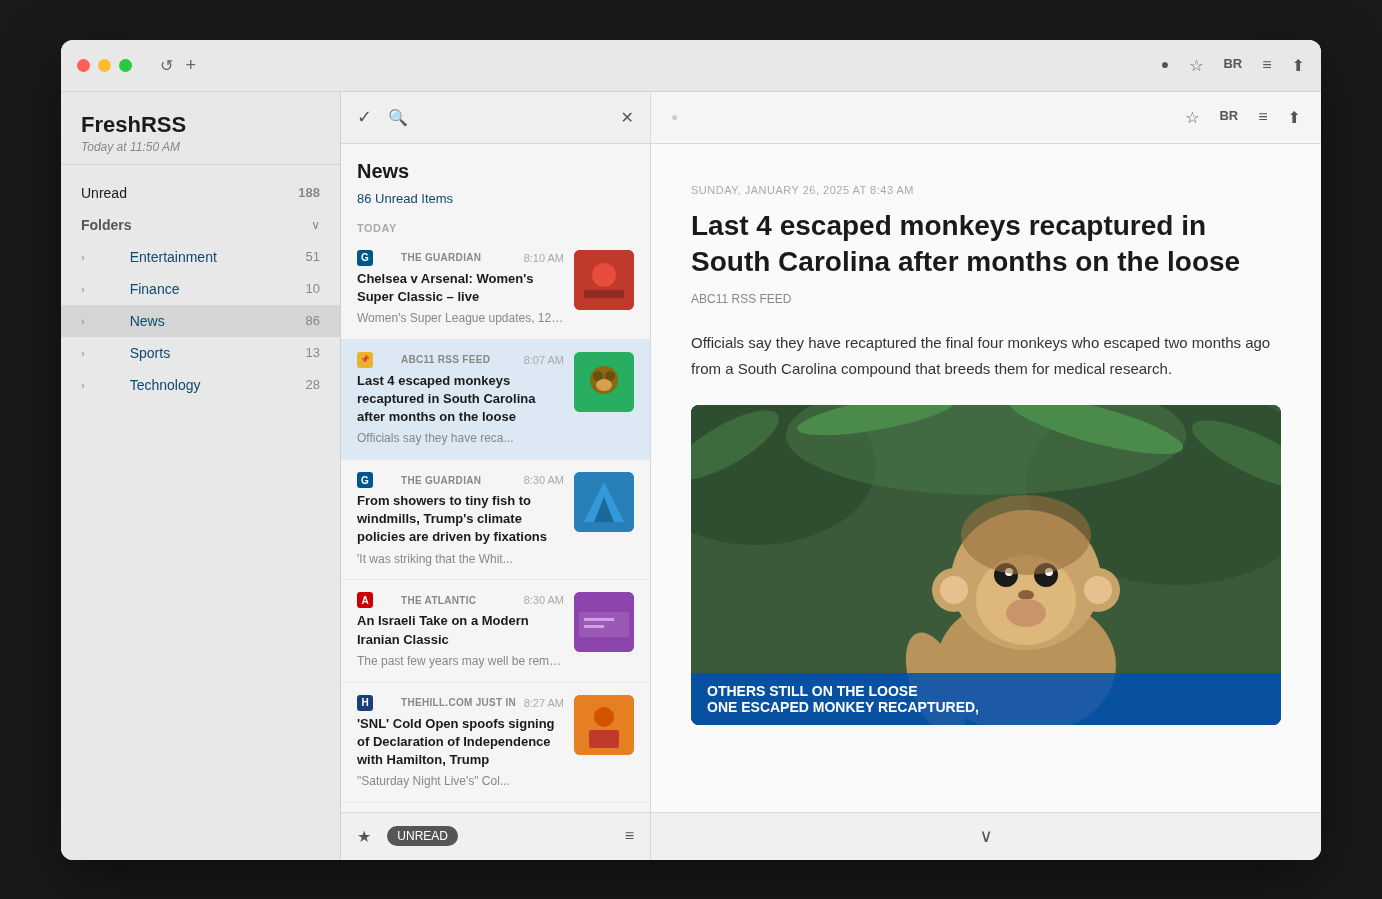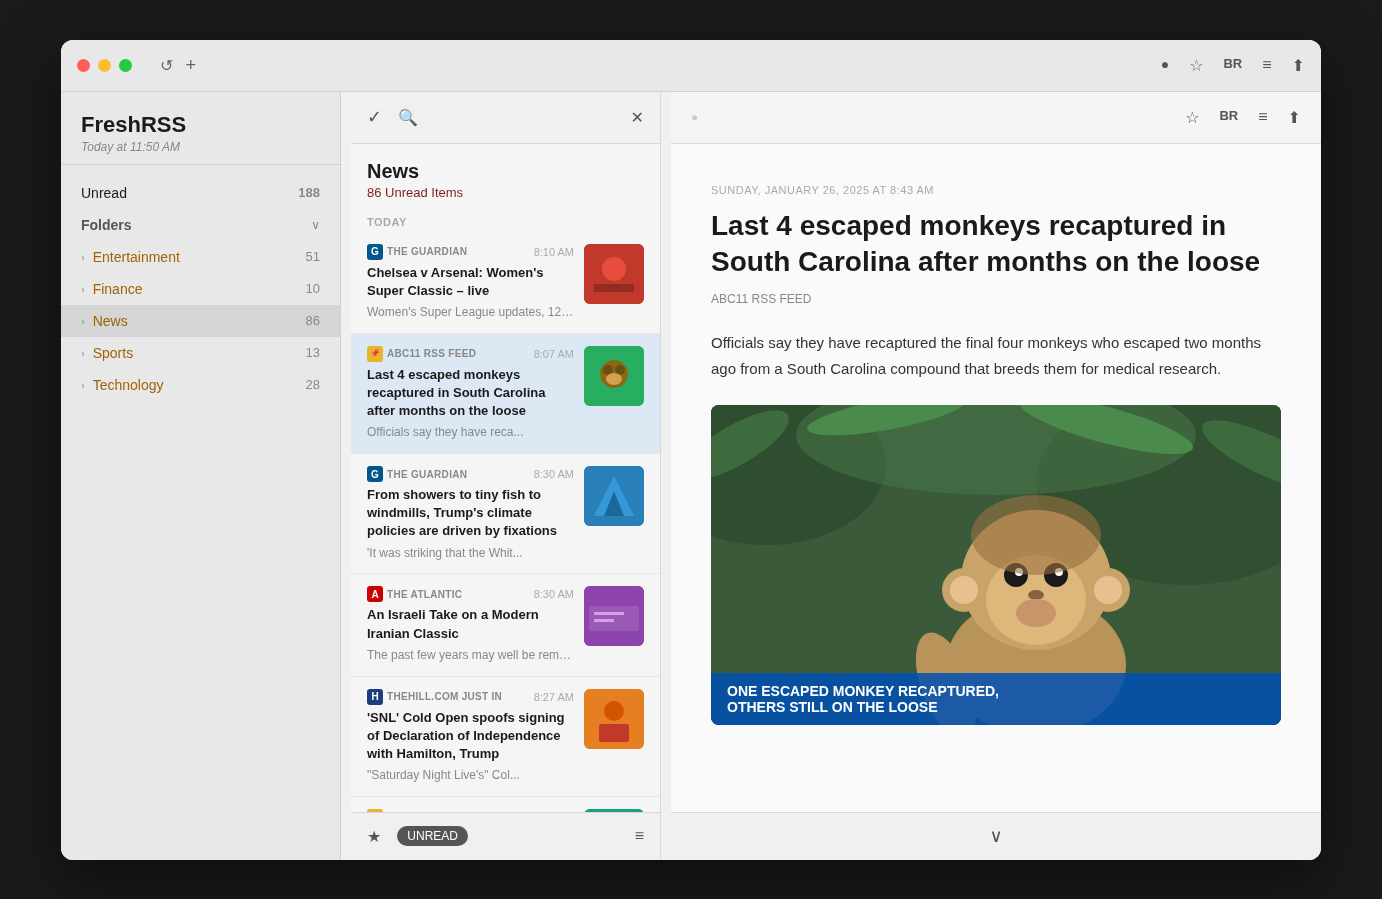--- a/index.html
+++ b/index.html
@@ -46,21 +46,20 @@
     .tl-maximize { background: #28c840; }
     .titlebar-icons {
       display: flex;
       gap: 20px;
       margin-left: auto;
     }
     .main-content {
       display: flex;
       flex: 1;
       overflow: hidden;
-      gap: 10px;
     }
     
     .sidebar {
       width: 280px;
       background: #e8e8e8;
       border-right: 1px solid #d0d0d0;
       display: flex;
       flex-direction: column;
       flex-shrink: 0;
     }
@@ -122,22 +121,23 @@
       cursor: pointer;
     }
     .folder-item.active { background: rgba(0,0,0,0.08); }
     .folder-chevron {
       color: #888;
       font-size: 11px;
       margin-right: 8px;
     }
     .folder-name {
       font-size: 14px;
-      color: #a16207;
+      color: #0c4a6e;
       flex: 1;
+      margin-left: 37px;
     }
     .folder-count {
       font-size: 13px;
       color: #888;
     }
     
     .feed-list {
       width: 310px;
       background: #f5f5f5;
       border-right: 1px solid #d8d8d8;
@@ -162,22 +162,22 @@
     .feed-title-section {
       padding: 16px 16px 8px;
     }
     .feed-title {
       font-size: 20px;
       font-weight: 700;
       color: #1a1a1a;
     }
     .feed-subtitle {
       font-size: 13px;
-      color: #7f1d1d;
-      margin-top: 2px;
+      color: #0c4a6e;
+      margin-top: 8px;
     }
     .feed-section-label {
       font-size: 11px;
       font-weight: 600;
       color: #aaa;
       padding: 8px 16px 4px;
       letter-spacing: 0.5px;
     }
     .feed-items {
       flex: 1;
@@ -196,20 +196,21 @@
       align-items: center;
       justify-content: space-between;
       margin-bottom: 4px;
     }
     .feed-item-source {
       font-size: 10px;
       font-weight: 600;
       color: #888;
       text-transform: uppercase;
       letter-spacing: 0.3px;
+      margin-left: 24px;
     }
     .feed-item-time {
       font-size: 11px;
       color: #aaa;
     }
     .feed-item-title {
       font-size: 13px;
       font-weight: 600;
       color: #1a1a1a;
       line-height: 1.4;
@@ -643,22 +644,22 @@
 
             <ellipse cx="350" cy="190" rx="8" ry="5" fill="#8a6040"></ellipse>
 
             <ellipse cx="350" cy="208" rx="20" ry="14" fill="#c8956a"></ellipse>
 
             <ellipse cx="260" cy="280" rx="25" ry="55" fill="#b8935a" transform="rotate(-20,260,280)"></ellipse>
 
             <ellipse cx="350" cy="130" rx="65" ry="40" fill="#9a7040" opacity="0.6"></ellipse>
           </svg>
           <div class="article-image-caption">
+            <div>OTHERS STILL ON THE LOOSE</div>
             <div>ONE ESCAPED MONKEY RECAPTURED,</div>
-            <div>OTHERS STILL ON THE LOOSE</div>
           </div>
         </div>
       </div>
       <div class="article-footer">
         <span class="article-footer-icon">∨</span>
       </div>
     </div>
   </div>
 </div>
 

